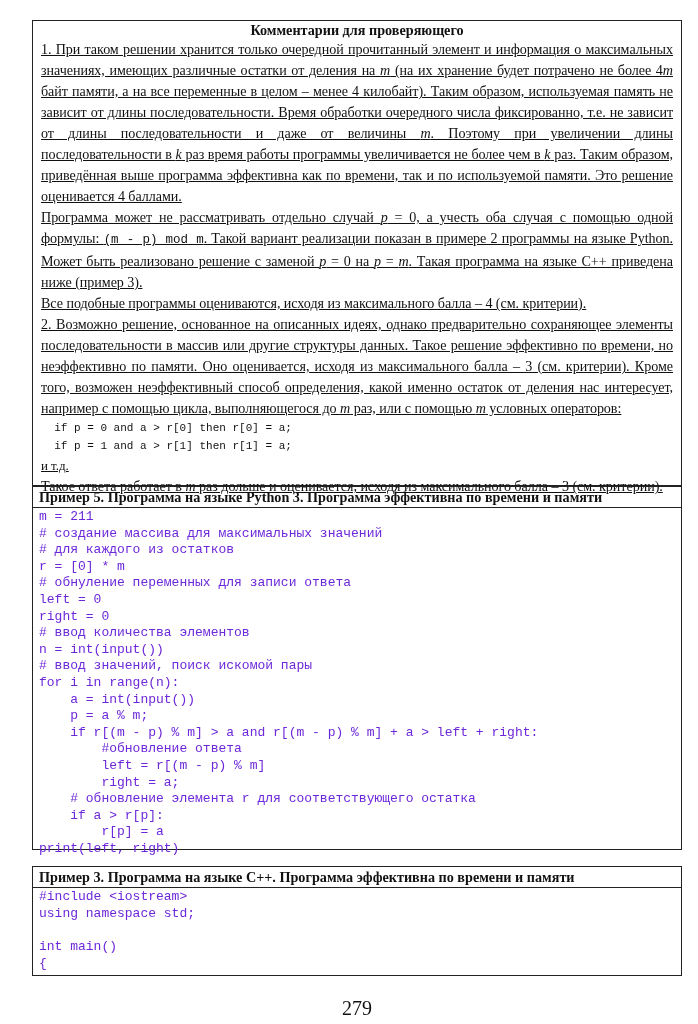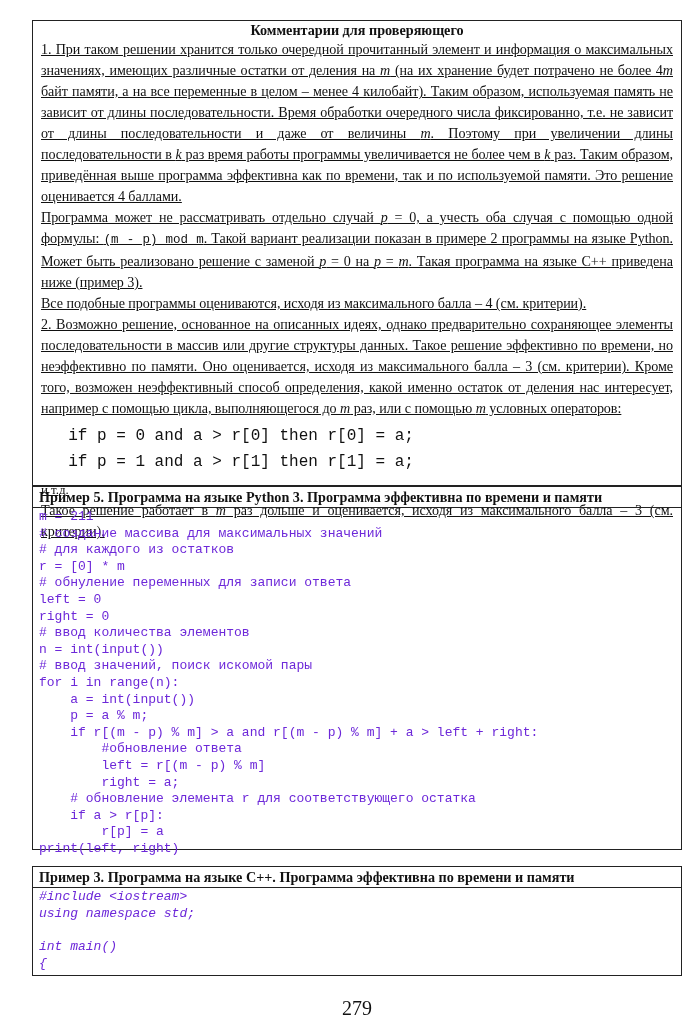--- a/index.html
+++ b/index.html
@@ -17,34 +17,34 @@
     text-align: center; font-weight: bold; font-size: 14.2px; line-height: 17px;
   }
   .para {
     font-size: 14.1px; line-height: 21px; text-align: justify;
     margin: 0; letter-spacing: -0.05px; text-decoration: underline;
   }
   .para i { font-style: italic; }
   .mono-inline { font-family: "Liberation Mono", "DejaVu Sans Mono", monospace; font-size: 12.5px; }
   .code-in-text {
     font-family: "Liberation Mono", "DejaVu Sans Mono", monospace;
-    font-size: 16px; line-height: 18.2px; white-space: pre; margin: 8px;
+    font-size: 11px; line-height: 18.2px; white-space: pre; margin: 0;
   }
   .ex-header {
     font-weight: bold; font-size: 14.2px; line-height: 18px;
     padding: 1px 6px; border-bottom: 1px solid #222;
   }
   #ex2 { top: 486px; height: 364px; }
   #ex3 { top: 866px; height: 110px; }
   .code {
     font-family: "Liberation Mono", "DejaVu Sans Mono", monospace;
     font-size: 13px; line-height: 16.6px; white-space: pre;
     padding: 1px 6px; margin: 0; color: #6d28d9;
   }
-  #ex3 .code { line-height: 16.8px; font-style: italic; }
+  #ex3 .code { line-height: 16.8px; }
   .page-number {
     position: absolute; top: 997px; left: 8px; width: 698px; text-align: center;
     font-size: 20px;
   }
 </style>
 </head>
 <body>
 
 <div class="box" id="comments">
   <div class="title">Комментарии для проверяющего</div>
@@ -55,21 +55,21 @@
 
   <p class="para">Все подобные программы оцениваются, исходя из максимального балла – 4 (см. критерии).</p>
 
   <p class="para"><span>2. Возможно решение, основанное на описанных идеях, однако предварительно сохраняющее элементы последовательности в массив или другие структуры данных. Такое решение эффективно по времени, но неэффективно по памяти. Оно оценивается, исходя из максимального балла – 3 (см. критерии). Кроме того, возможен неэффективный способ определения, какой именно остаток от деления нас интересует, например с помощью цикла, выполняющегося до </span><i>m</i><span> раз, или с помощью </span><i>m</i><span> условных операторов:</span></p>
 
   <div class="code-in-text">  if p = 0 and a &gt; r[0] then r[0] = a;</div>
   <div class="code-in-text">  if p = 1 and a &gt; r[1] then r[1] = a;</div>
 
   <p class="para" style="font-size:13px;">и т.д.</p>
 
-  <p class="para"><span>Такое решение работает в </span><i>m</i><span> раз дольше и оценивается, исходя из максимального балла – 3 (см. критерии).</span></p>
+  <p class="para"><span>Такое ответа работает в </span><i>m</i><span> раз дольше и оценивается, исходя из максимального балла – 3 (см. критерии).</span></p>
 
 </div>
 
 <div class="box" id="ex2">
   <div class="ex-header">Пример 5. Программа на языке Python 3. Программа эффективна по времени и памяти</div>
   <pre class="code">m = 211
 # создание массива для максимальных значений
 # для каждого из остатков
 r = [0] * m
 # обнуление переменных для записи ответа

